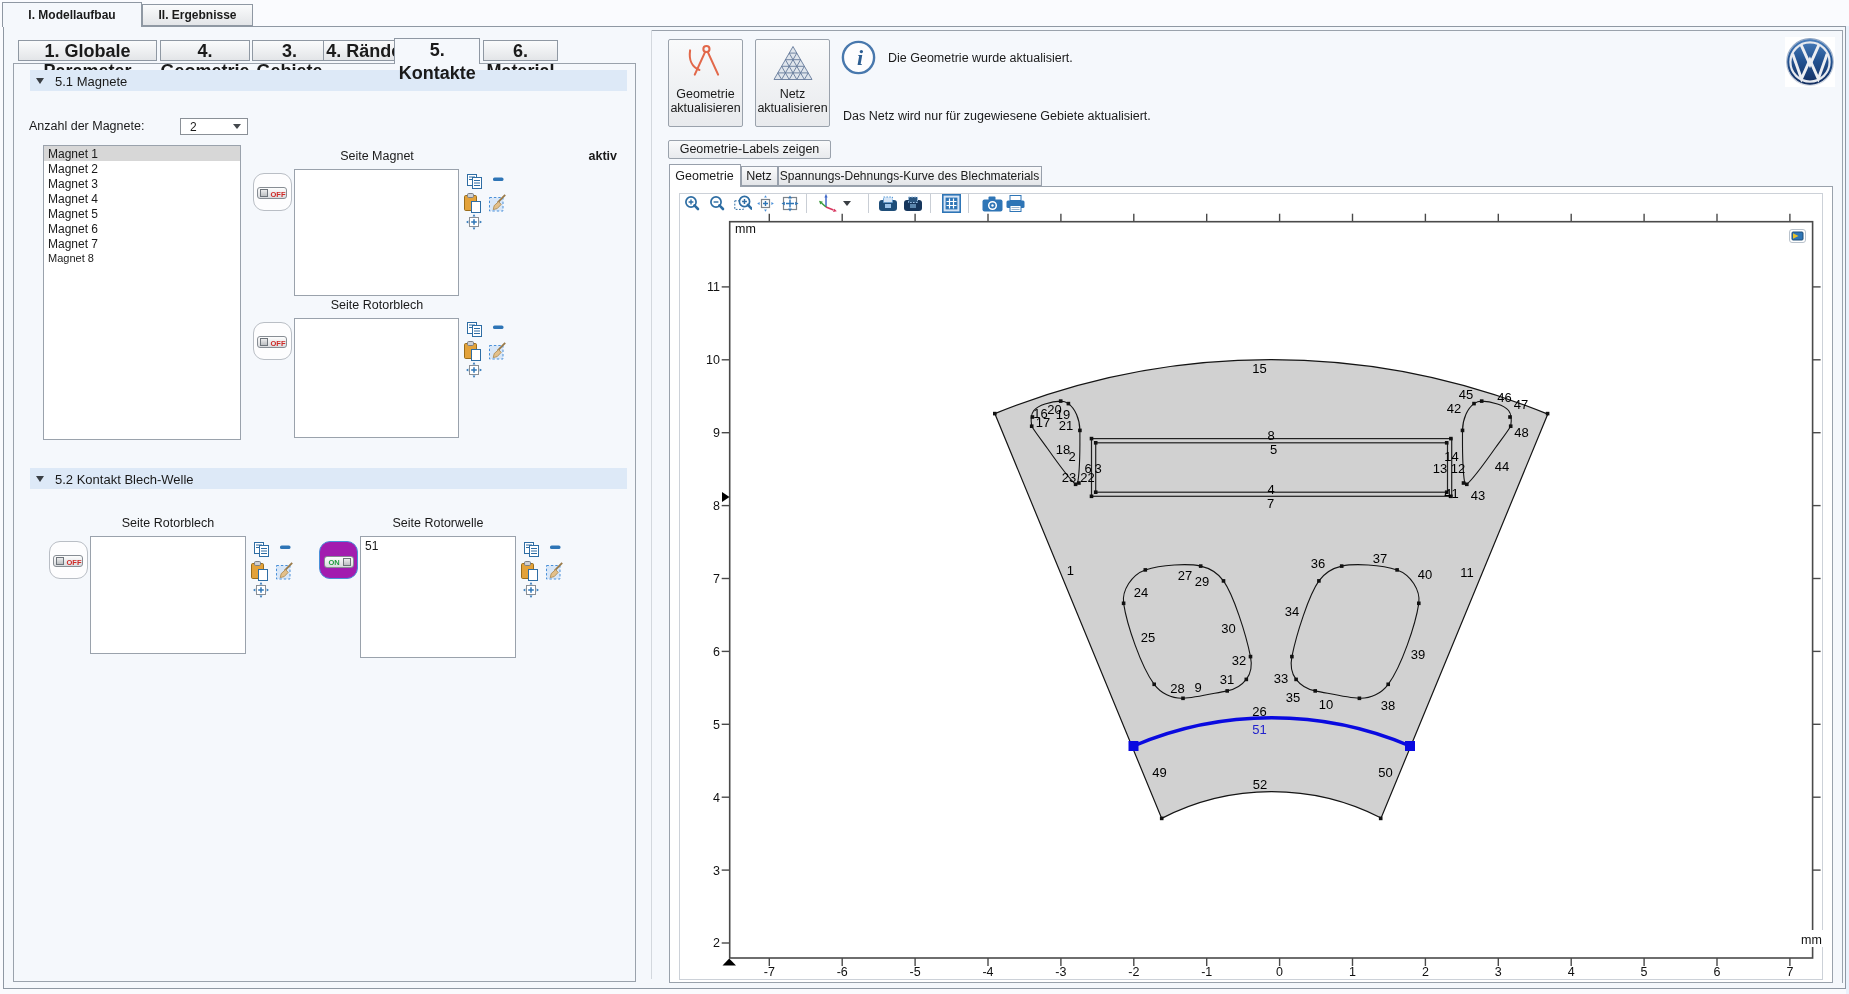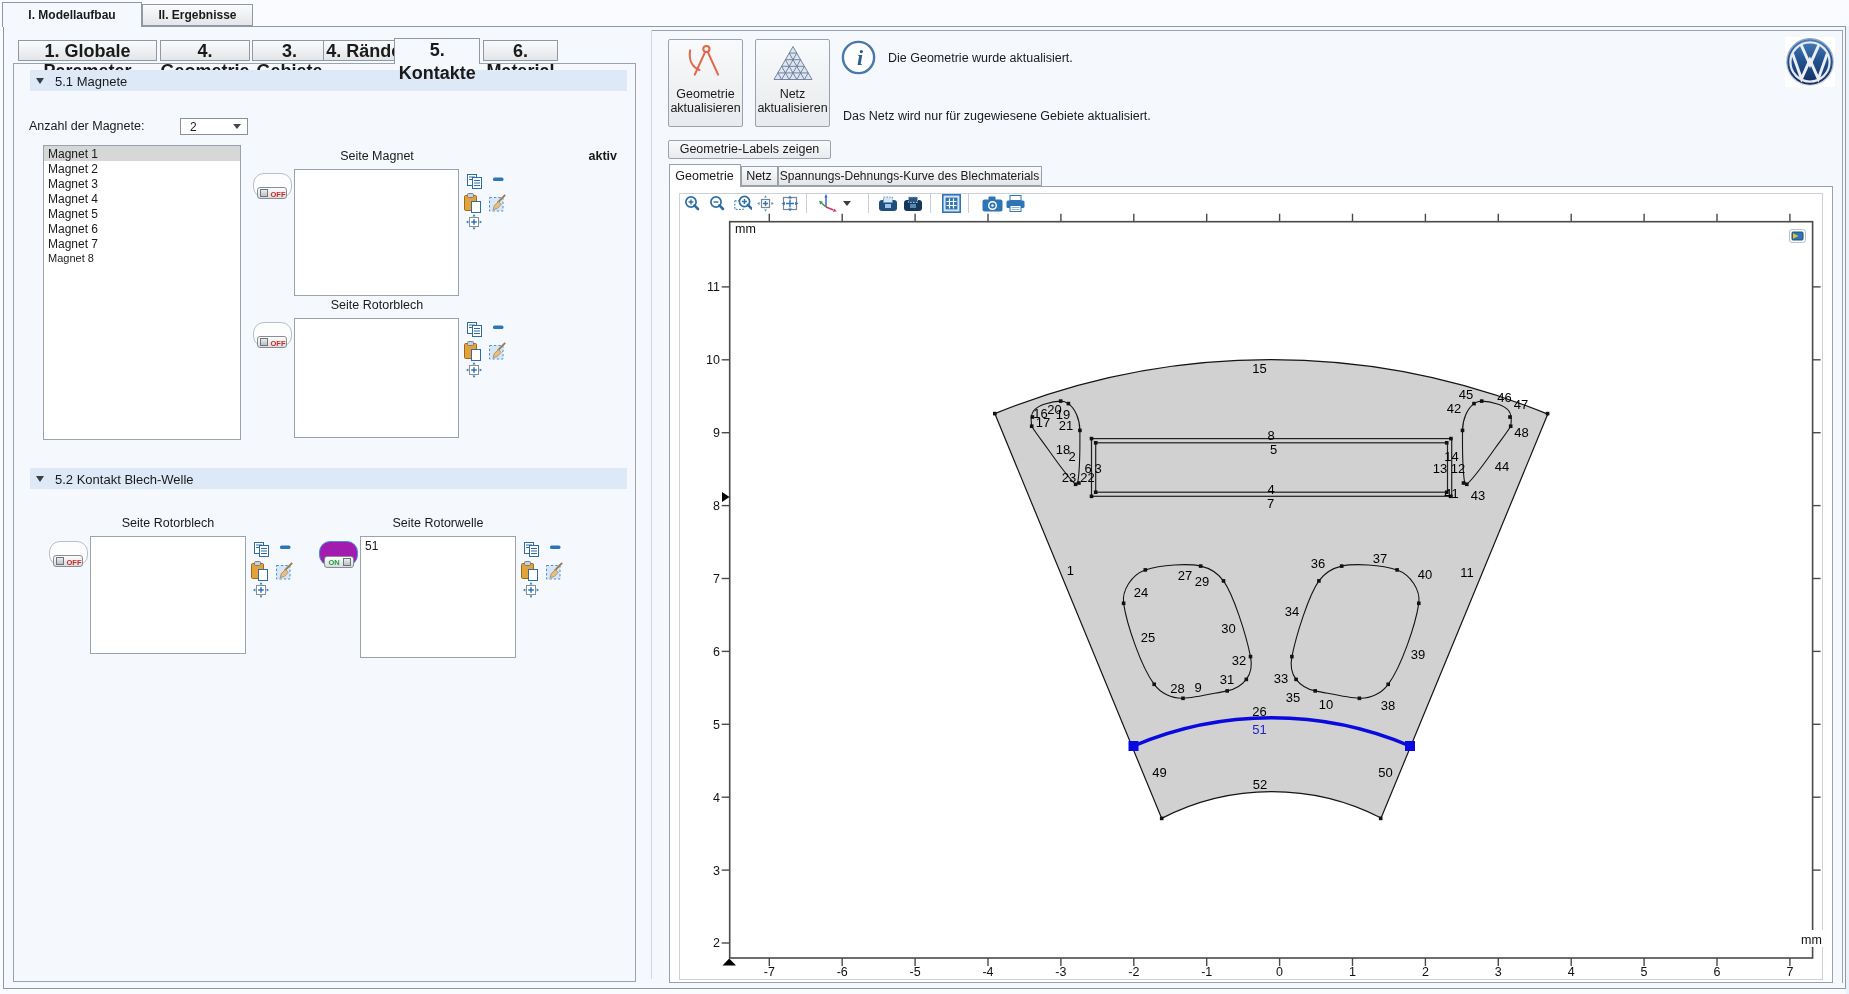--- a/index.html
+++ b/index.html
@@ -4,21 +4,21 @@
 html,body{width:1849px;height:994px;background:#fafbfe;font-family:"Liberation Sans",sans-serif;color:#1a1a1a;overflow:hidden}
 .abs{position:absolute}
 .tabtop{position:absolute;font-weight:bold;font-size:12px;text-align:center;border:1px solid #8f98a3}
 .tabsub{position:absolute;font-weight:bold;font-size:18px;text-align:center;border:1px solid #8f98a3}
 .inact{background:linear-gradient(#fafbfc,#e3e5e8)}
 .gtab{position:absolute;font-size:12.5px;text-align:center;border:1px solid #98a0ab;white-space:nowrap;overflow:hidden}
 .hdr{position:absolute;background:#dde9f7;font-size:13px;line-height:21px}
 .lbl{position:absolute;font-size:12.5px;white-space:nowrap}
 .box{position:absolute;border:1px solid #9aa2ac;background:#fff}
 .btn{position:absolute;border:1px solid #9aa2ac;background:linear-gradient(#f9fafb,#e8eaed);border-radius:2px;font-size:12.5px;text-align:center}
-.togoff{position:absolute;width:39px;height:25px;border:1px solid #b9bec5;border-radius:11px;background:#fdfdfe}
+.togoff{position:absolute;width:39px;height:38px;border:1px solid #b9bec5;border-radius:11px;background:#fdfdfe}
 .tog{position:absolute;left:3px;top:13px;width:30px;height:12px;border:1px solid #878d94;border-radius:3px;background:linear-gradient(#fdfdfd,#d9dbde);font-size:7.5px;font-weight:bold;white-space:nowrap}
 .togsq{position:absolute;top:1px;width:8px;height:8px;border:1px solid #6e747b;background:linear-gradient(#ececed,#bcbfc2)}
 </style></head><body>
 <div class="abs" style="left:3px;top:26px;width:1843px;height:963px;border:1px solid #8f98a3;background:#f5f8fc"></div>
 <div class="abs" style="left:1846px;top:26px;width:3px;height:968px;background:#eaf2fc"></div>
 <div class="tabtop" style="left:2px;top:2px;width:140px;height:25px;background:#f5f8fc;border-bottom:none;line-height:24px;z-index:6">I. Modellaufbau</div>
 <div class="tabtop inact" style="left:142px;top:4px;width:111px;height:22px;line-height:21px">II. Ergebnisse</div>
 <div class="tabsub inact" style="left:17.8px;top:40px;width:139.6px;height:21px;line-height:20px">1. Globale Parameter</div>
 <div class="tabsub inact" style="left:159.6px;top:40px;width:90.9px;height:21px;line-height:20px">4. Geometrie</div>
 <div class="tabsub inact" style="left:252.4px;top:40px;width:74px;height:21px;line-height:20px">3. Gebiete</div>

